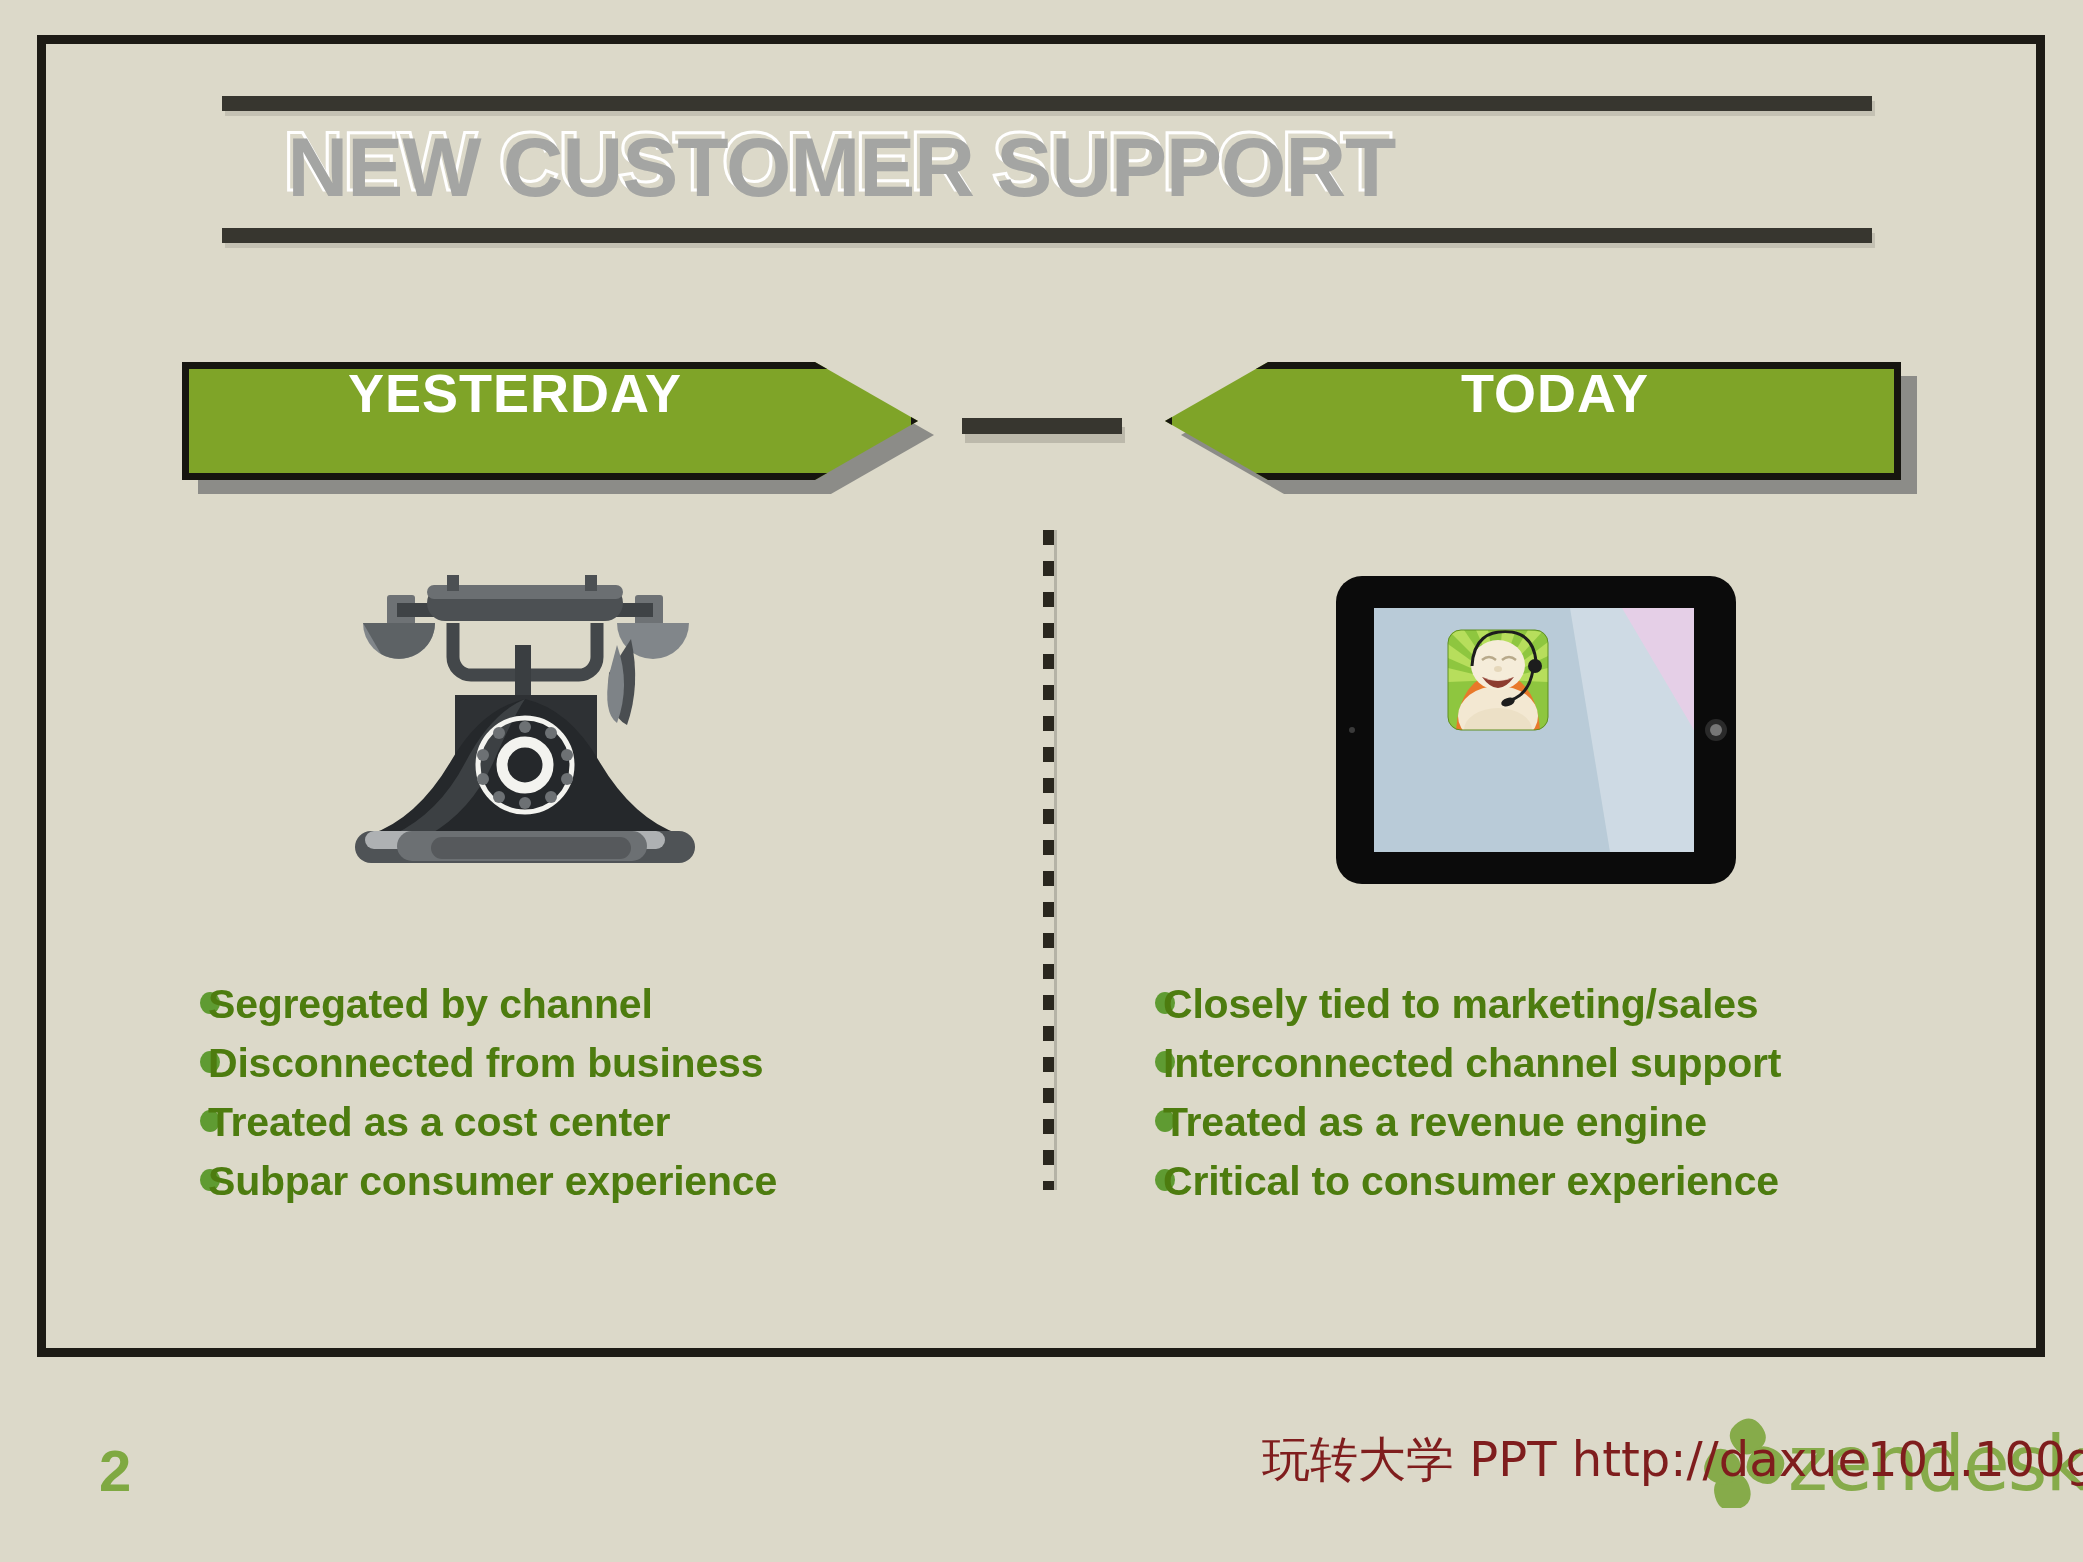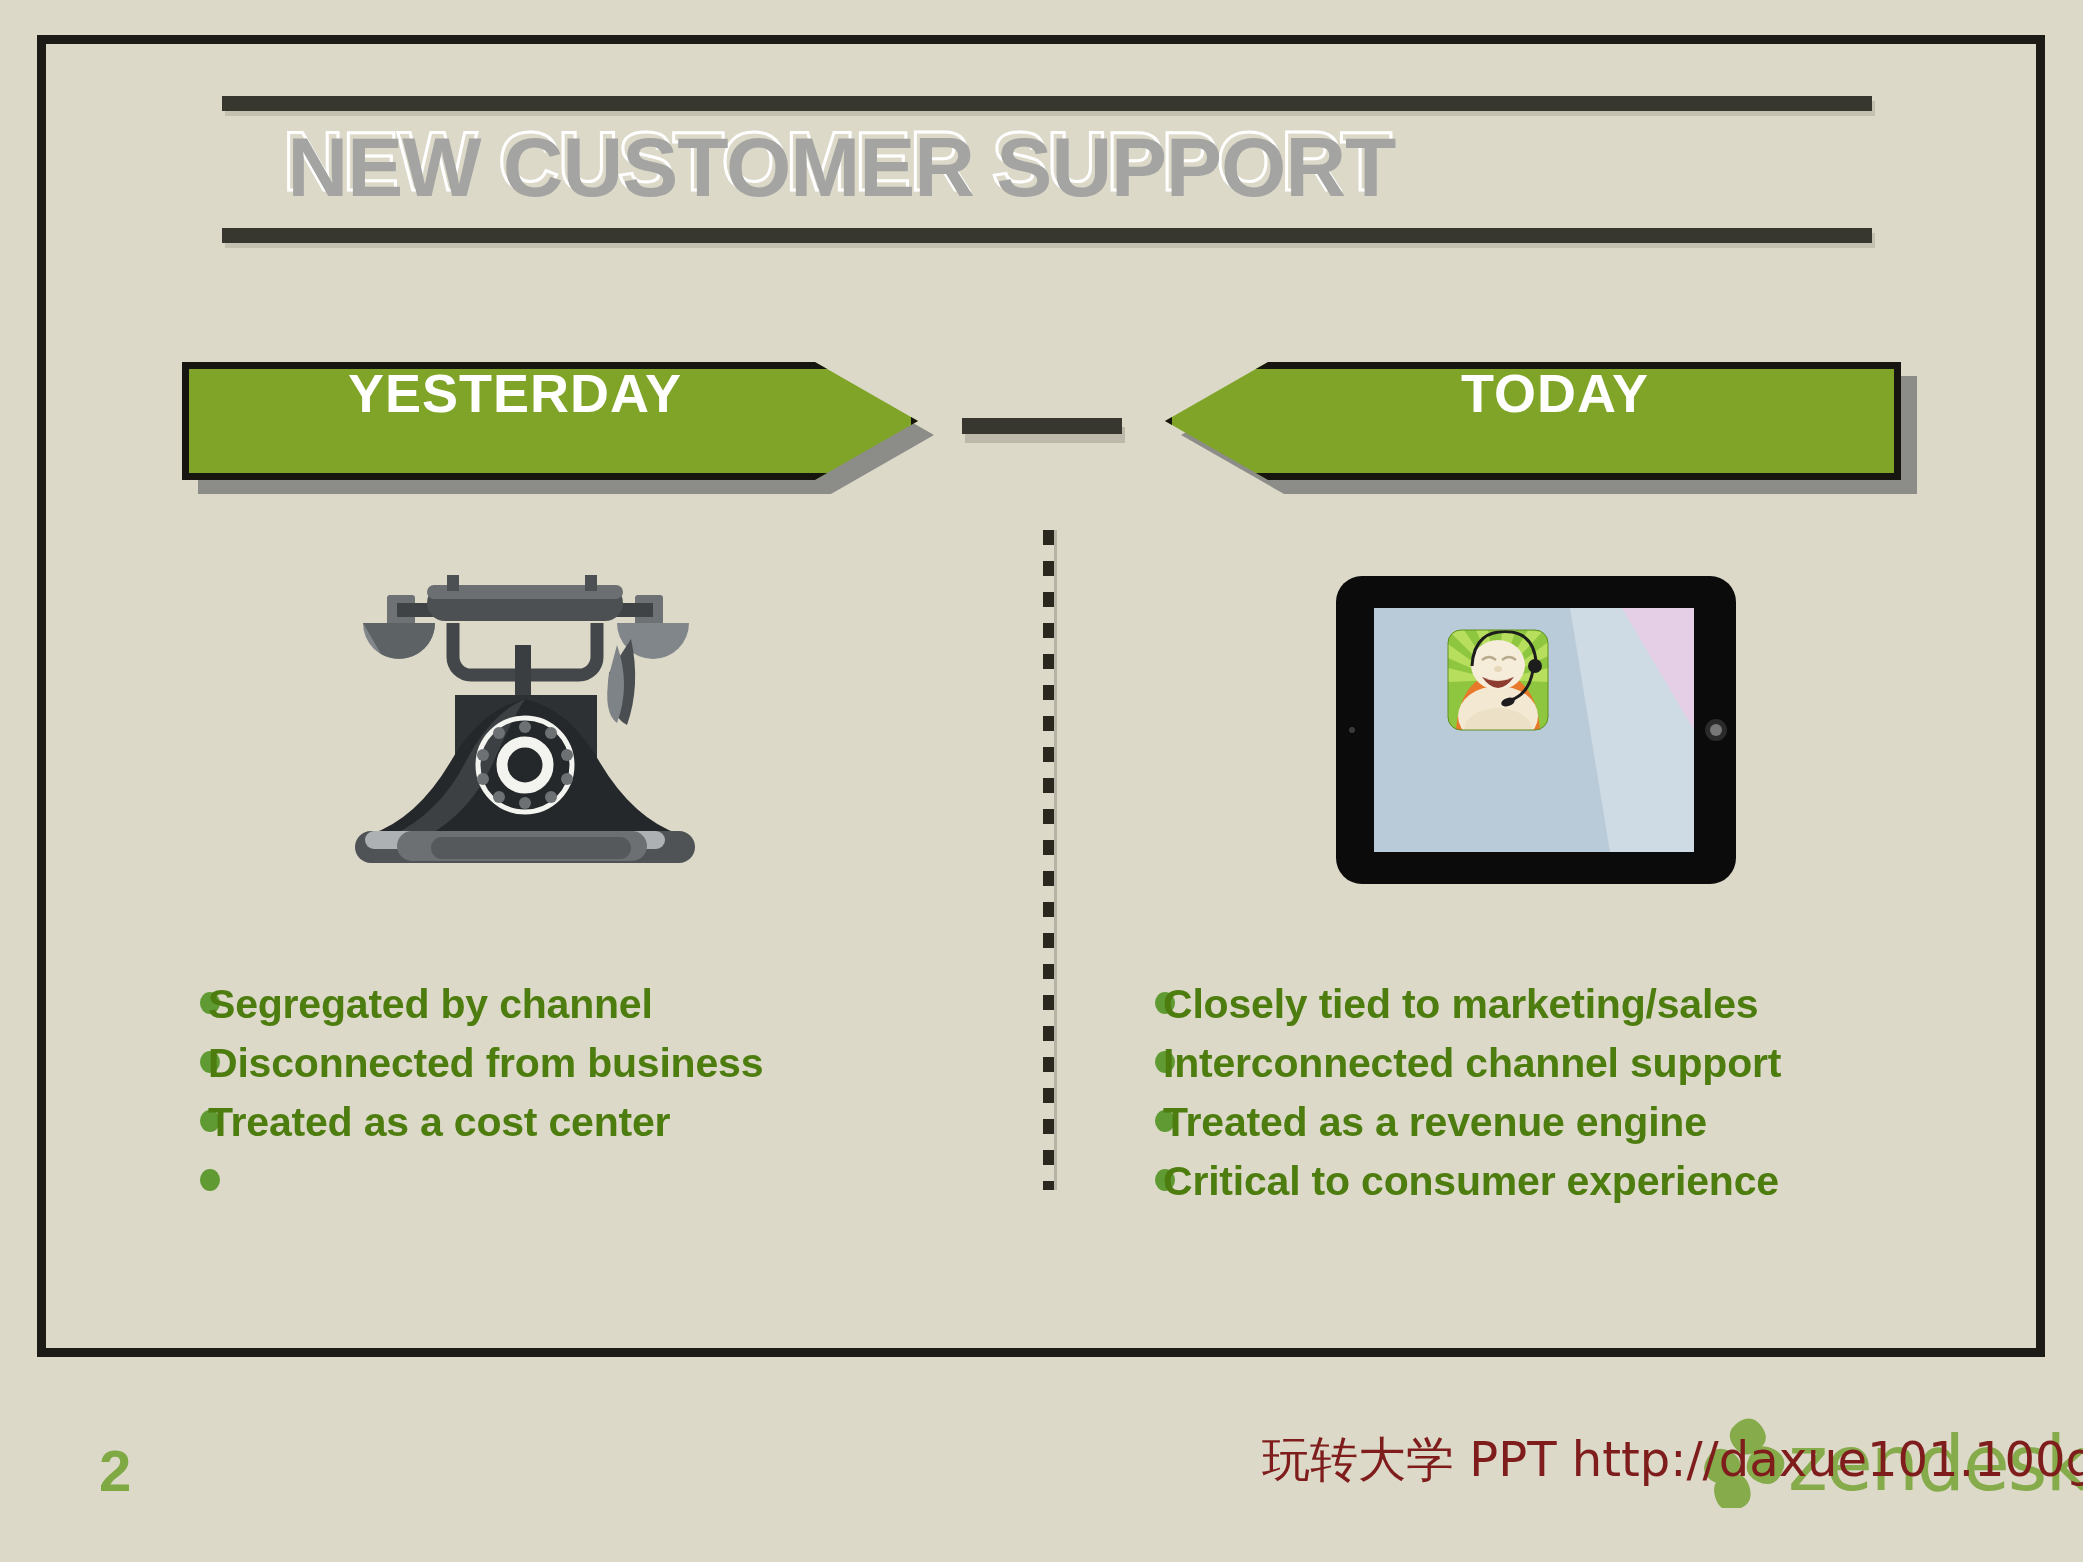--- a/index.html
+++ b/index.html
@@ -338,20 +338,21 @@
     <div class="bullet-row">
       <span class="bullet-dot"></span>
       <span class="bullet-text">Disconnected from business</span>
     </div>
     <div class="bullet-row">
       <span class="bullet-dot"></span>
       <span class="bullet-text">Treated as a cost center</span>
     </div>
     <div class="bullet-row">
       <span class="bullet-dot"></span>
+      <span class="bullet-text">Subpar consumer experience</span>
     </div>
   </div>
 
   <div class="bullets" id="bullets-today">
     <div class="bullet-row">
       <span class="bullet-dot"></span>
       <span class="bullet-text">Closely tied to marketing/sales</span>
     </div>
     <div class="bullet-row">
       <span class="bullet-dot"></span>

